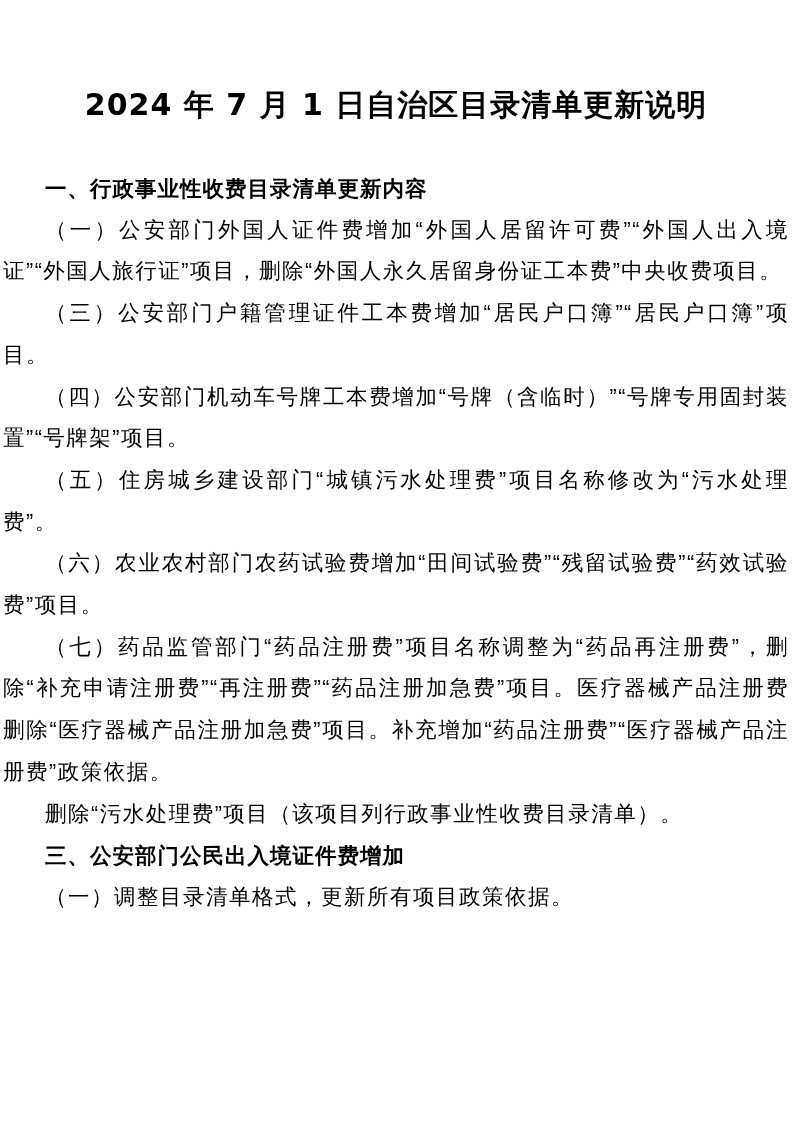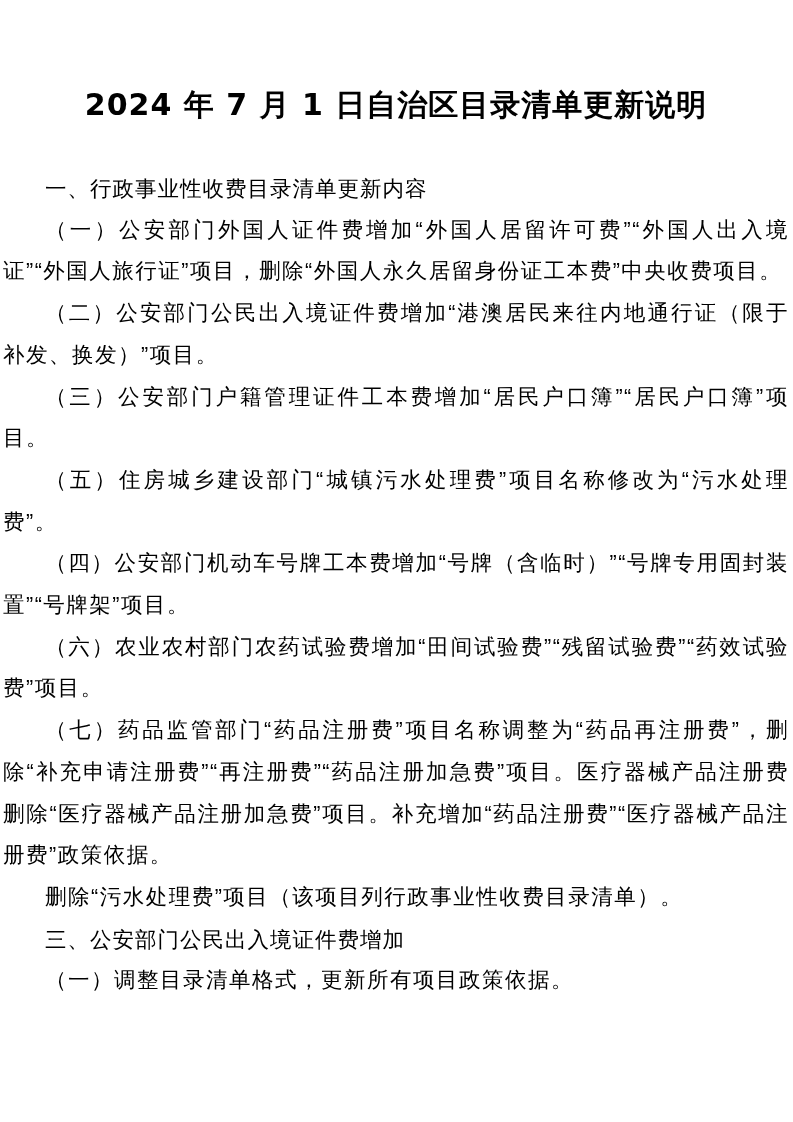--- a/index.html
+++ b/index.html
@@ -23,21 +23,21 @@
     font-weight: bold;
     font-size: 30px;
     line-height: 42px;
     letter-spacing: 1px;
     text-align: center;
     margin: 0 0 42px 0;
     white-space: nowrap;
   }
   .sec-heading {
     font-family: "DejaVu Sans", "Liberation Sans", sans-serif;
-    font-weight: normal;
+    font-weight: bold;
     font-size: 21.5px;
     line-height: 41.7px;
     letter-spacing: 1px;
     text-indent: 42px;
     margin: 0;
     text-align: left;
   }
   .para {
     font-family: Liberation Sans, sans-serif;
     font-weight: normal;
@@ -52,24 +52,23 @@
 </head>
 <body>
 
 <div class="page">
 
   <h1 class="doc-title">2024 年 7 月 1 日自治区目录清单更新说明</h1>
 
   <div>
     <h2 class="sec-heading">一、行政事业性收费目录清单更新内容</h2>
     <p class="para">（一）公安部门外国人证件费增加“外国人居留许可费”“外国人出入境证”“外国人旅行证”项目，删除“外国人永久居留身份证工本费”中央收费项目。</p>
-    <p class="para">（二）公安部门公民出入境证件费增加“港澳居民来往内地通行证（限于补发、换发）”项目。</p>
     <p class="para">（三）公安部门户籍管理证件工本费增加“居民户口簿”“居民户口簿”项目。</p>
+    <p class="para">（四）公安部门机动车号牌工本费增加“号牌（含临时）”“号牌专用固封装置”“号牌架”项目。</p>
     <p class="para">（五）住房城乡建设部门“城镇污水处理费”项目名称修改为“污水处理费”。</p>
-    <p class="para">（四）公安部门机动车号牌工本费增加“号牌（含临时）”“号牌专用固封装置”“号牌架”项目。</p>
     <p class="para">（六）农业农村部门农药试验费增加“田间试验费”“残留试验费”“药效试验费”项目。</p>
     <p class="para">（七）药品监管部门“药品注册费”项目名称调整为“药品再注册费”，删除“补充申请注册费”“再注册费”“药品注册加急费”项目。医疗器械产品注册费删除“医疗器械产品注册加急费”项目。补充增加“药品注册费”“医疗器械产品注册费”政策依据。</p>
   </div>
 
   <div>
     <p class="para">删除“污水处理费”项目（该项目列行政事业性收费目录清单）。</p>
   </div>
 
   <div>
     <h2 class="sec-heading">三、公安部门公民出入境证件费增加</h2>

